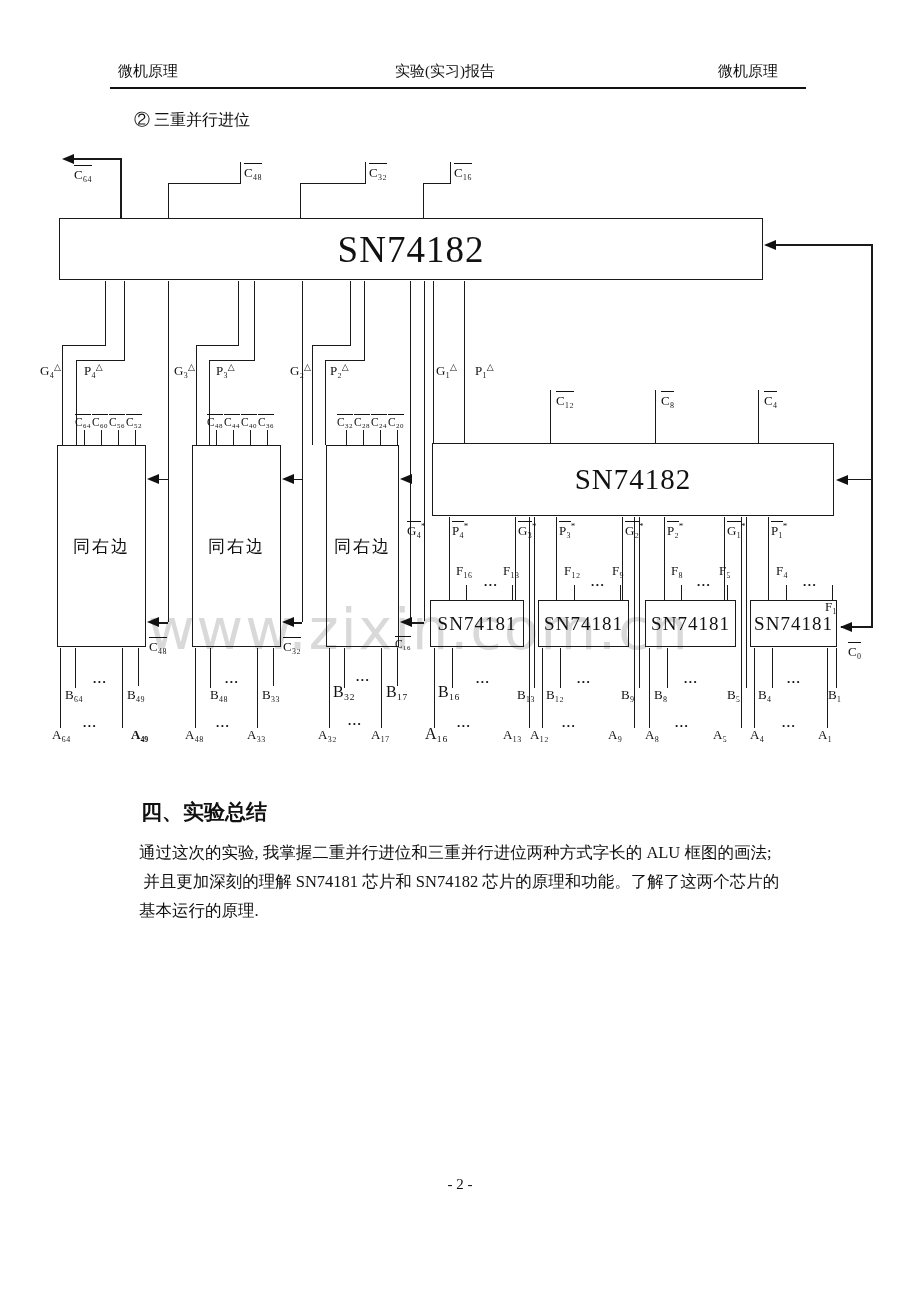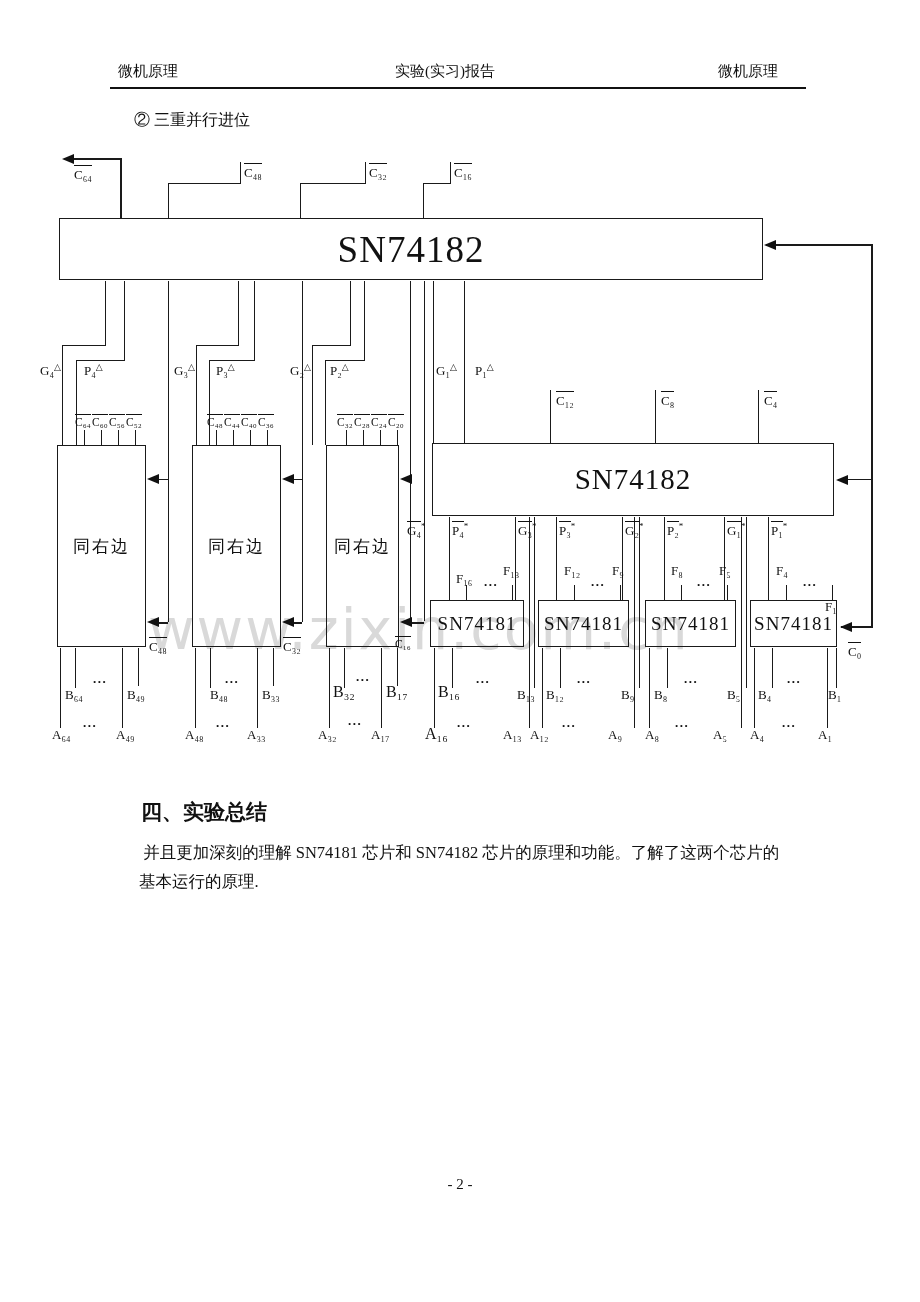--- a/index.html
+++ b/index.html
@@ -214,21 +214,21 @@
       <div class="lbl sm" style="left: 395px; top: 636px;"><span class="txt ovl">C₁₆</span></div>
       <div class="lbl" style="left: 848px; top: 642px;"><span class="txt ovl">C₀</span></div>
       <div class="lbl" style="left: 407px; top: 521px;"><span class="txt ovl">G₄</span><sup>*</sup></div>
       <div class="lbl" style="left: 452px; top: 521px;"><span class="txt ovl">P₄</span><sup>*</sup></div>
       <div class="lbl" style="left: 518px; top: 521px;"><span class="txt ovl">G₃</span><sup>*</sup></div>
       <div class="lbl" style="left: 559px; top: 521px;"><span class="txt ovl">P₃</span><sup>*</sup></div>
       <div class="lbl" style="left: 625px; top: 521px;"><span class="txt ovl">G₂</span><sup>*</sup></div>
       <div class="lbl" style="left: 667px; top: 521px;"><span class="txt ovl">P₂</span><sup>*</sup></div>
       <div class="lbl" style="left: 727px; top: 521px;"><span class="txt ovl">G₁</span><sup>*</sup></div>
       <div class="lbl" style="left: 771px; top: 521px;"><span class="txt ovl">P₁</span><sup>*</sup></div>
-      <div class="lbl" style="left: 456px; top: 564px; margin-top: 8px;"><span class="txt">F₁₆</span></div>
+      <div class="lbl" style="left: 456px; top: 564px;"><span class="txt">F₁₆</span></div>
       <div class="lbl" style="left: 503px; top: 564px;"><span class="txt">F₁₃</span></div>
       <div class="lbl" style="left: 564px; top: 564px;"><span class="txt">F₁₂</span></div>
       <div class="lbl" style="left: 612px; top: 564px;"><span class="txt">F₉</span></div>
       <div class="lbl" style="left: 671px; top: 564px;"><span class="txt">F₈</span></div>
       <div class="lbl" style="left: 719px; top: 564px;"><span class="txt">F₅</span></div>
       <div class="lbl" style="left: 776px; top: 564px;"><span class="txt">F₄</span></div>
       <div class="lbl" style="left: 825px; top: 564px; margin-top: 36px;"><span class="txt">F₁</span></div>
       <div class="lbl" style="left: 65px; top: 688px; text-align: right;"><span class="txt">B₆₄</span></div>
       <div class="lbl" style="left: 127px; top: 688px;"><span class="txt">B₄₉</span></div>
       <div class="lbl" style="left: 200px; top: 688px; margin-left: 10px;"><span class="txt">B₄₈</span></div>
@@ -237,21 +237,21 @@
       <div class="lbl lg" style="left: 386px; top: 684px;"><span class="txt">B₁₇</span></div>
       <div class="lbl lg" style="left: 438px; top: 684px;"><span class="txt">B₁₆</span></div>
       <div class="lbl" style="left: 517px; top: 688px;"><span class="txt">B₁₃</span></div>
       <div class="lbl" style="left: 546px; top: 688px;"><span class="txt">B₁₂</span></div>
       <div class="lbl" style="left: 621px; top: 688px;"><span class="txt">B₉</span></div>
       <div class="lbl" style="left: 654px; top: 688px;"><span class="txt">B₈</span></div>
       <div class="lbl" style="left: 727px; top: 688px;"><span class="txt">B₅</span></div>
       <div class="lbl" style="left: 758px; top: 688px;"><span class="txt">B₄</span></div>
       <div class="lbl" style="left: 828px; top: 688px;"><span class="txt">B₁</span></div>
       <div class="lbl" style="left: 52px; top: 728px;"><span class="txt">A₆₄</span></div>
-      <div class="lbl" style="left: 116px; top: 728px;"><span class="txt">A₄₉</span></div>
+      <div class="lbl" style="left: 131px; top: 728px; font-weight: bold;"><span class="txt">A₄₉</span></div>
       <div class="lbl" style="left: 185px; top: 728px;"><span class="txt">A₄₈</span></div>
       <div class="lbl" style="left: 247px; top: 728px;"><span class="txt">A₃₃</span></div>
       <div class="lbl" style="left: 318px; top: 728px;"><span class="txt">A₃₂</span></div>
       <div class="lbl" style="left: 371px; top: 728px;"><span class="txt">A₁₇</span></div>
       <div class="lbl lg" style="left: 425px; top: 726px;"><span class="txt">A₁₆</span></div>
       <div class="lbl" style="left: 503px; top: 728px;"><span class="txt">A₁₃</span></div>
       <div class="lbl" style="left: 530px; top: 728px;"><span class="txt">A₁₂</span></div>
       <div class="lbl" style="left: 608px; top: 728px;"><span class="txt">A₉</span></div>
       <div class="lbl" style="left: 645px; top: 728px;"><span class="txt">A₈</span></div>
       <div class="lbl" style="left: 713px; top: 728px;"><span class="txt">A₅</span></div>
@@ -272,18 +272,19 @@
       <div class="lbl dots" style="left: 216px; top: 716px;">...</div>
       <div class="lbl dots" style="left: 348px; top: 714px;">...</div>
       <div class="lbl dots" style="left: 457px; top: 716px;">...</div>
       <div class="lbl dots" style="left: 562px; top: 716px;">...</div>
       <div class="lbl dots" style="left: 675px; top: 716px;">...</div>
       <div class="lbl dots" style="left: 782px; top: 716px;">...</div>
     </div>
 
   <div class="summary-h">四、实验总结</div>
   <div class="summary-p">
+    <div>通过这次的实验, 我掌握二重并行进位和三重并行进位两种方式字长的 ALU 框图的画法;</div>
     <div> 并且更加深刻的理解 SN74181 芯片和 SN74182 芯片的原理和功能。了解了这两个芯片的</div>
     <div>基本运行的原理.</div>
   </div>
 
   <div class="pageno">- 2 -</div>
 </div>
 
 </body></html>

